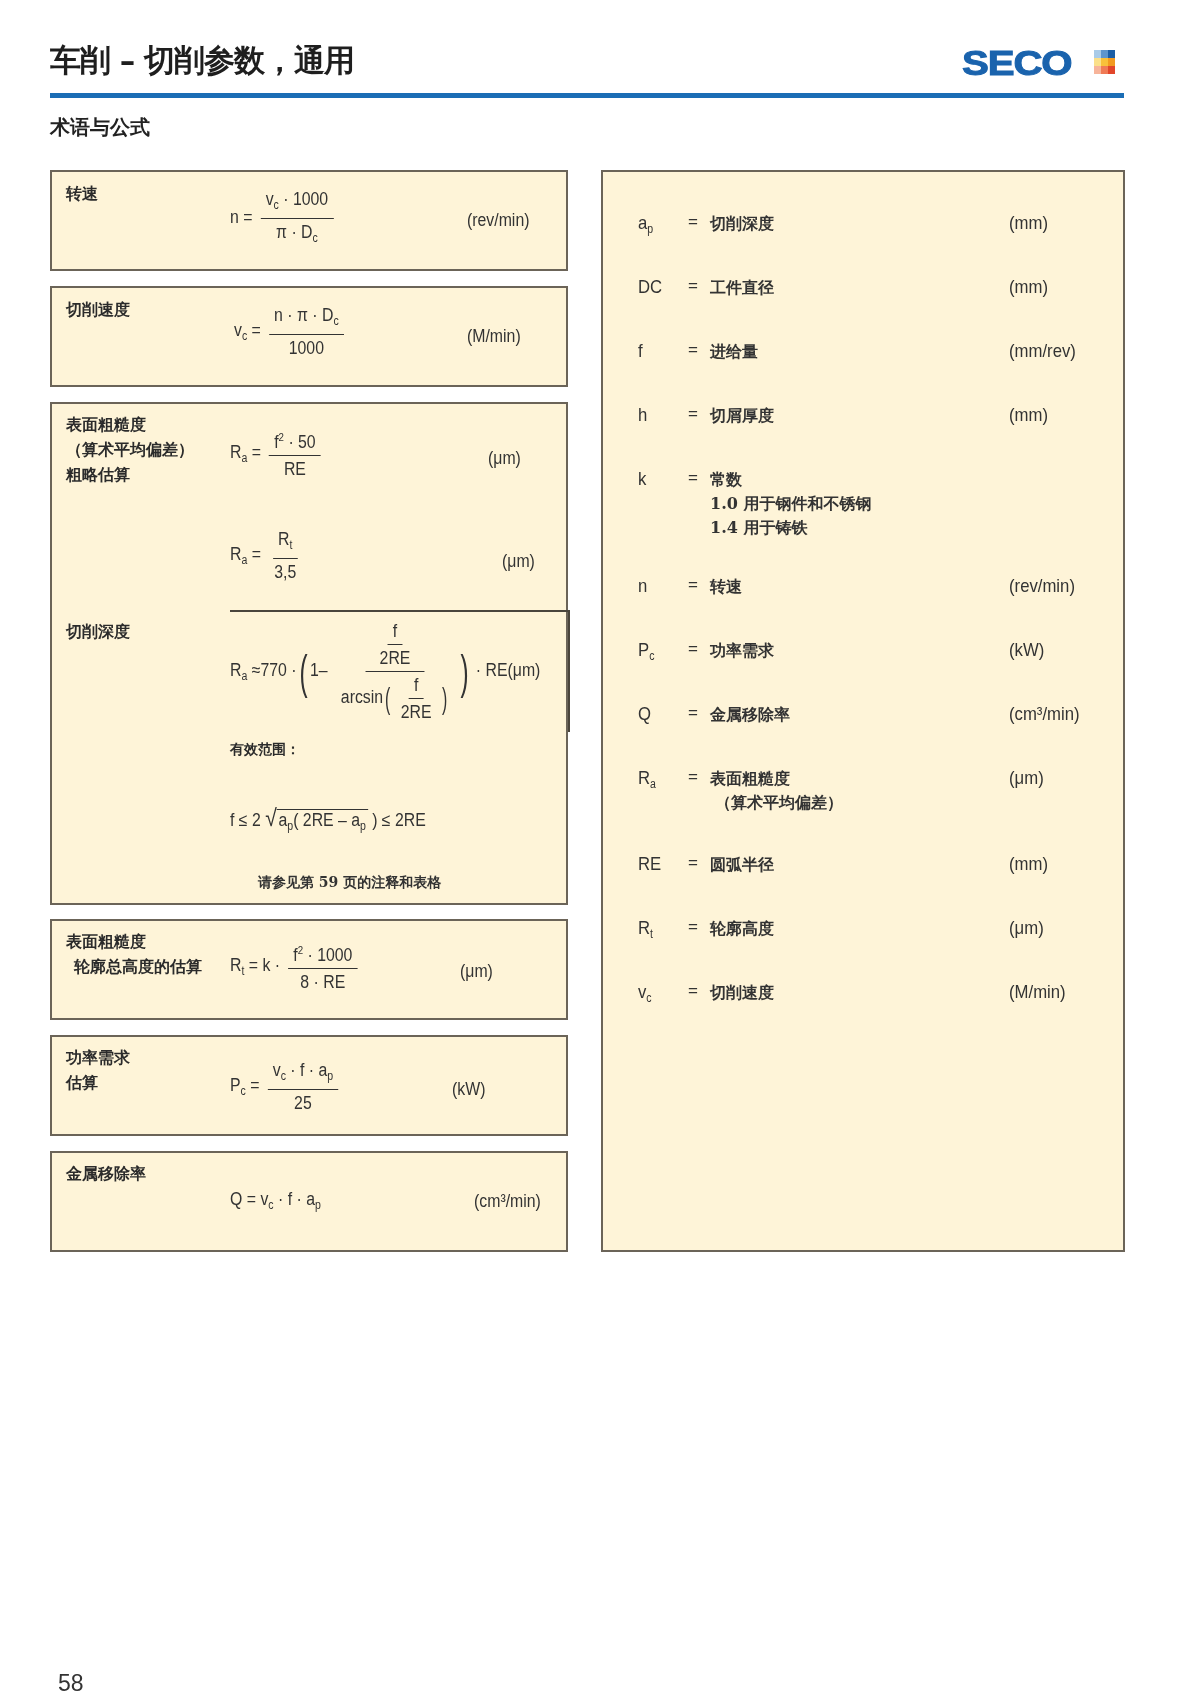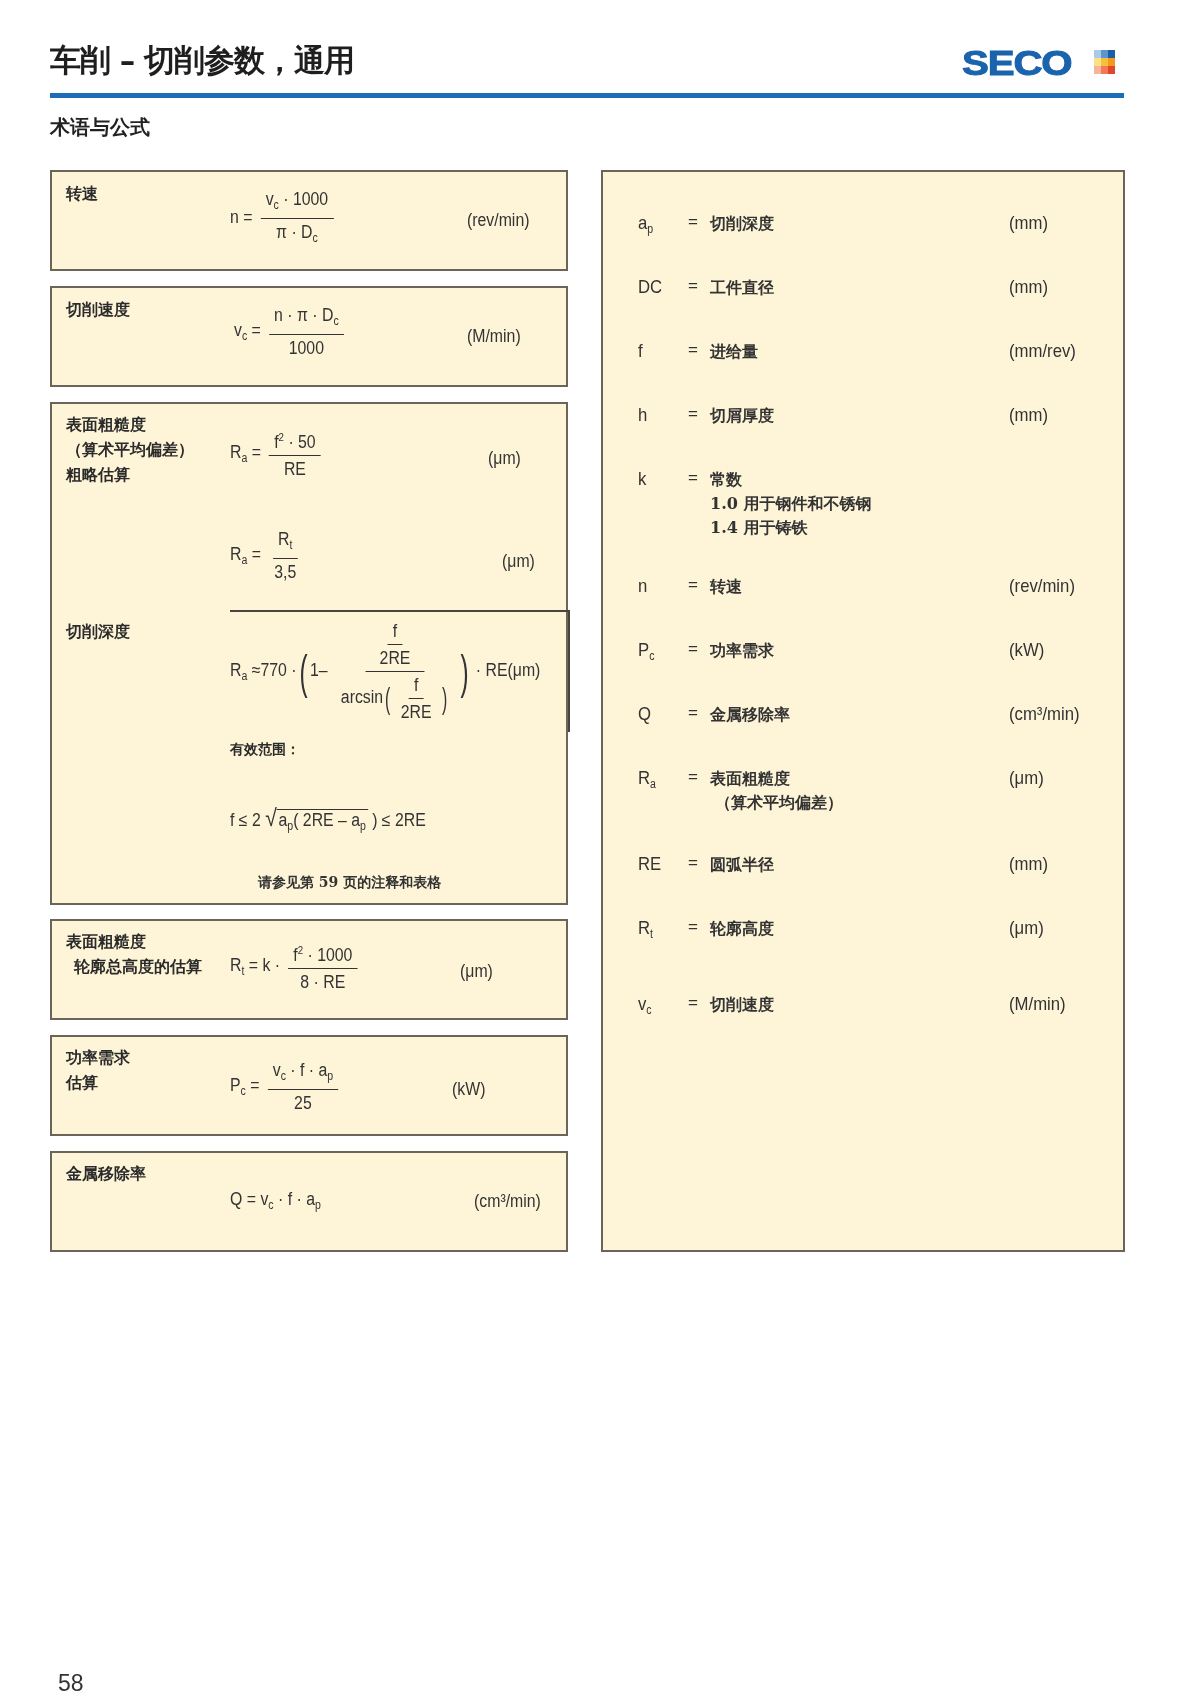--- a/index.html
+++ b/index.html
@@ -235,21 +235,21 @@
     <span class="eq">=</span>
     <span class="desc cjk">圆弧半径</span>
     <span class="dunit">(mm)</span>
   </div>
   <div class="def-row" style="top:745px;">
     <span class="sym"><span>R</span><sub>t</sub></span>
     <span class="eq">=</span>
     <span class="desc cjk">轮廓高度</span>
     <span class="dunit">(μm)</span>
   </div>
-  <div class="def-row" style="top:809px;margin-top:12px;">
+  <div class="def-row" style="top:809px;">
     <span class="sym"><span>v</span><sub>c</sub></span>
     <span class="eq">=</span>
     <span class="desc cjk">切削速度</span>
     <span class="dunit">(M/min)</span>
   </div>
 </div>
 
 <div class="pageno">58</div>
 
 </body></html>

